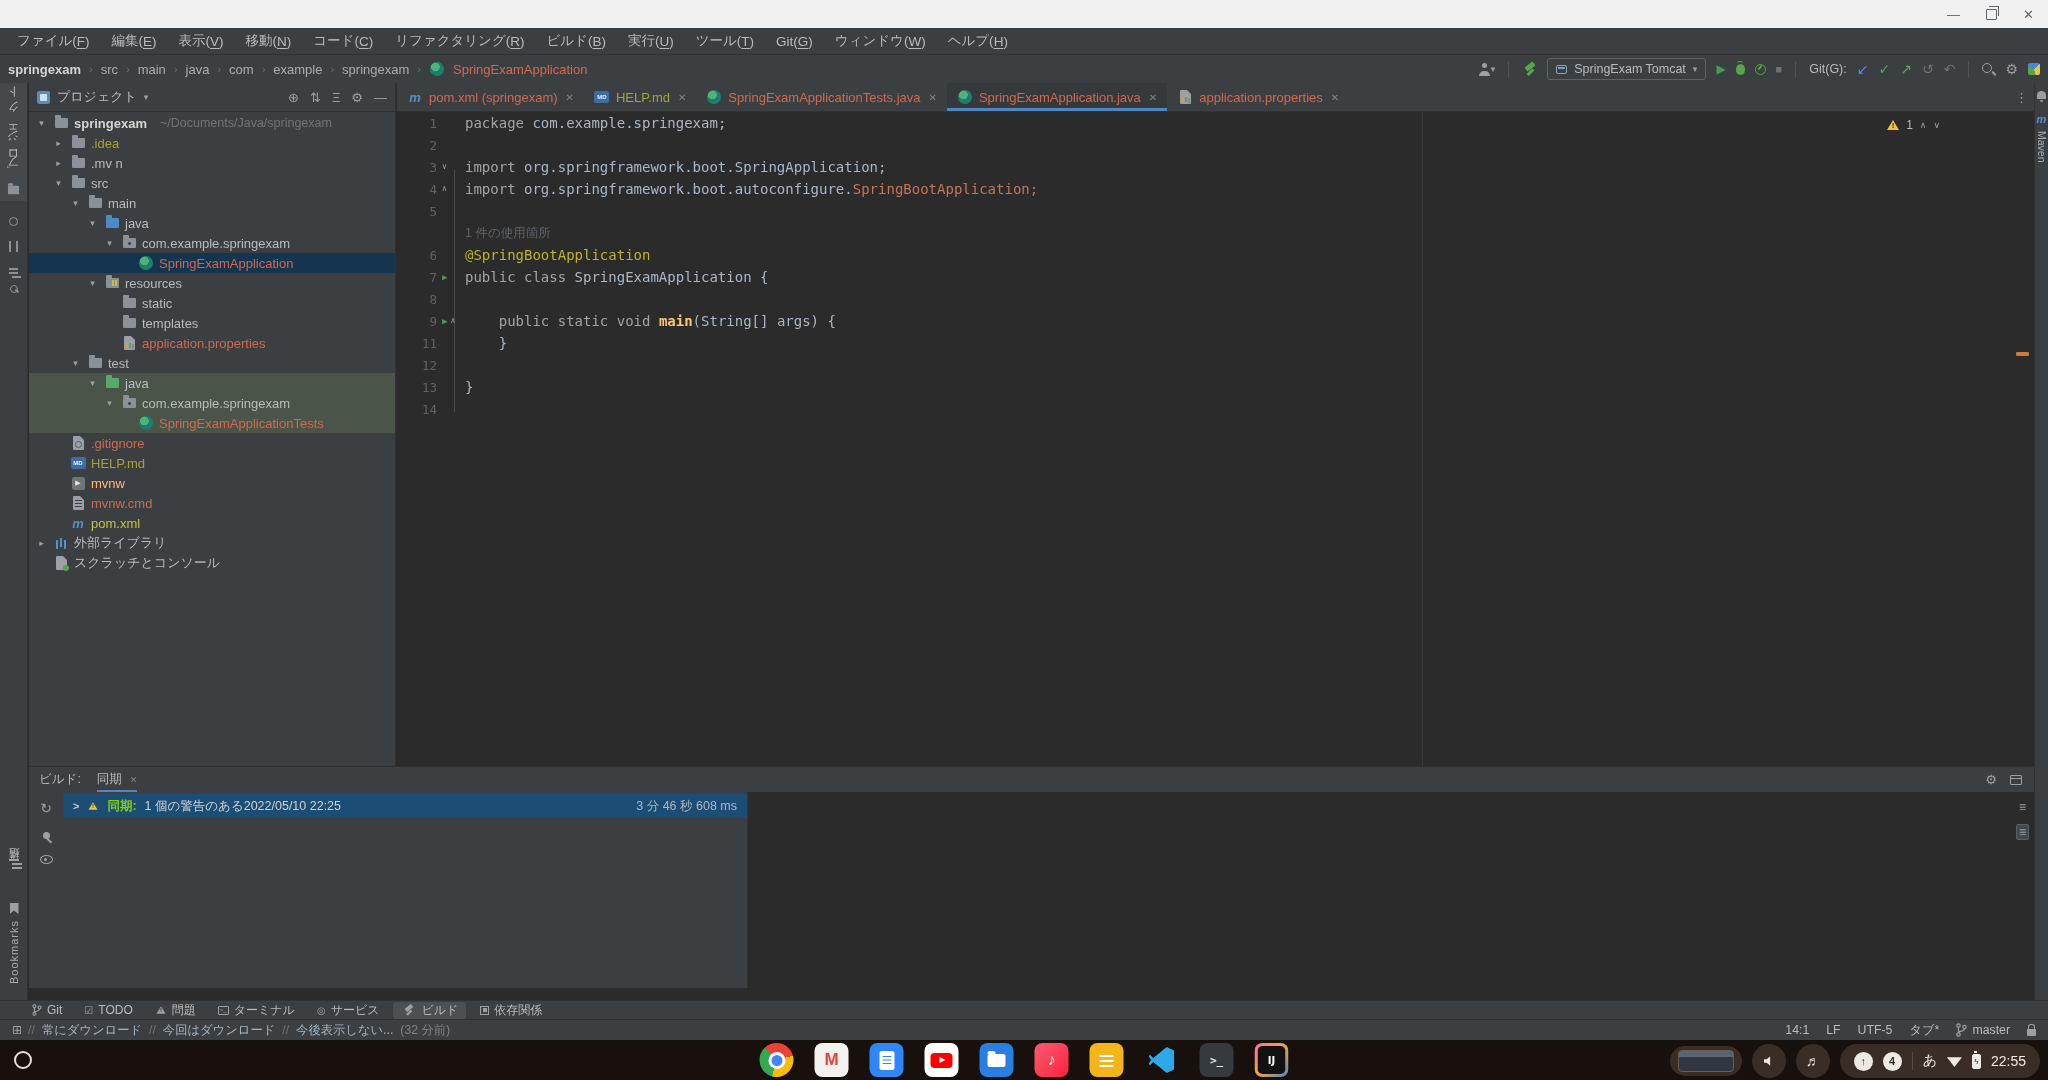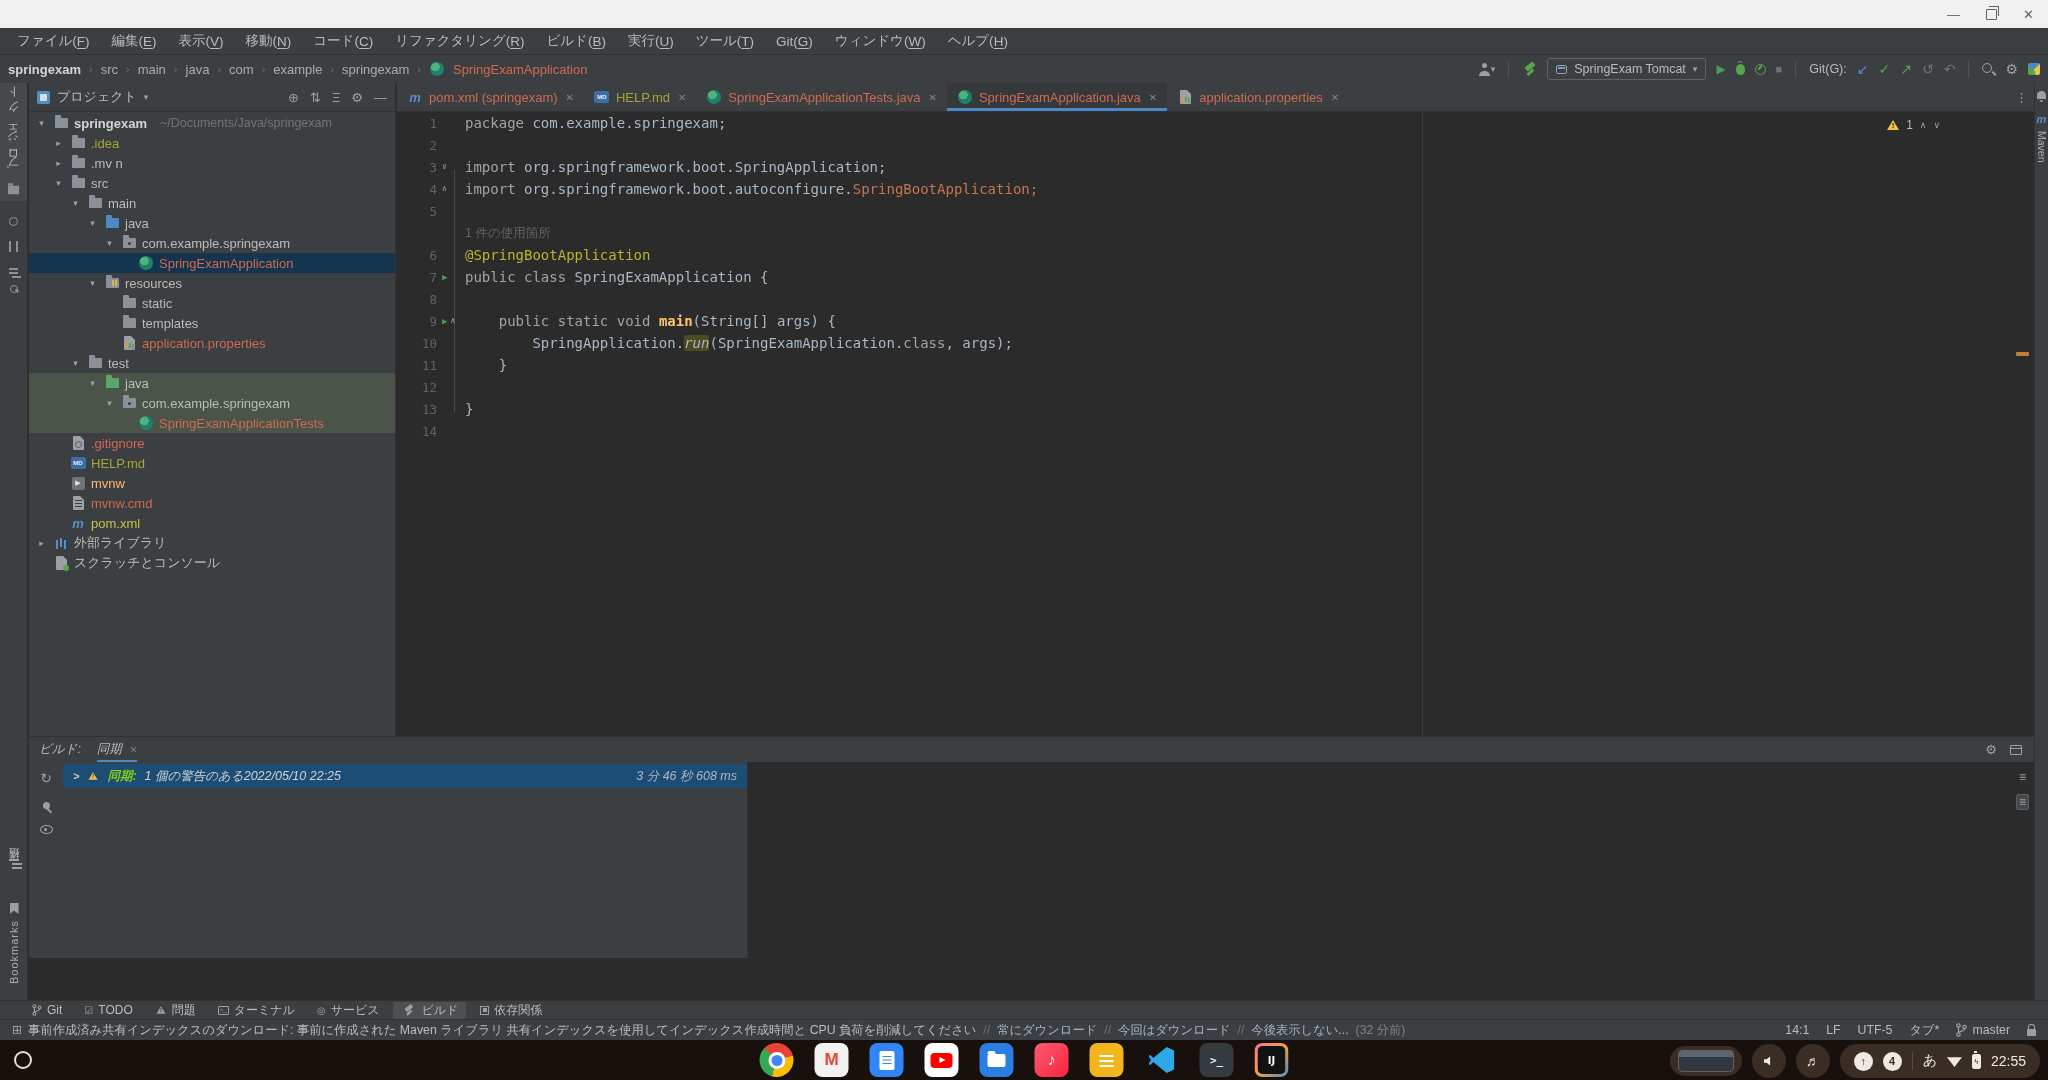--- a/index.html
+++ b/index.html
@@ -126,21 +126,21 @@
   .seg-hl { color:#a9b7c6; font-style:italic; background:#4e4a21; border-radius:2px; }
   .seg-hint { font:12.5px "Liberation Sans","DejaVu Sans",sans-serif; color:#5f6468; }
   .inspections { position:absolute; top:4px; right:88px; display:flex; align-items:center; gap:7px; background:rgba(43,43,43,.92); padding:2px 6px; border-radius:3px; }
   .warn-tri { width:0; height:0; border-left:6px solid transparent; border-right:6px solid transparent; border-bottom:10px solid #f0c24c; position:relative; }
   .warn-tri::after { content:'!'; position:absolute; left:-1.5px; top:1px; font-size:8px; color:#2b2b2b; font-weight:bold; }
   .insp-count { color:#bbbbbb; font-size:12px; }
   .insp-nav { color:#9da0a3; font-size:9px; }
   .scrollmark { position:absolute; right:5px; top:240px; width:13px; height:4px; background:#c77d3a; border-radius:1px; }
 
   
-  .build-panel { position:absolute; left:29px; top:736px; width:2005px; height:222px; background:#3c3f41; border-top:1px solid #323232;font-style:italic; }
+  .build-panel { position:absolute; left:29px; top:766px; width:2005px; height:222px; background:#3c3f41; border-top:1px solid #323232; }
   .b-header { height:25px; display:flex; align-items:center; gap:16px; padding-left:10px; font-size:12.5px; color:#bbbbbb; }
   .b-tab { position:relative; display:flex; align-items:center; gap:6px; height:100%; }
   .b-tab::after { content:''; position:absolute; left:0; right:0; bottom:0; height:2px; background:#4a88c7; }
   .b-tab .tab-close { font-size:9px; }
   .bh-icons { margin-left:auto; display:flex; gap:13px; padding-right:12px; color:#9da0a3; font-size:13px; }
   .layout-ic { width:12px; height:10px; border:1.3px solid #9da0a3; border-radius:1px; position:relative; margin-top:3px; }
   .layout-ic::before { content:''; position:absolute; left:0; right:0; top:2px; height:1.3px; background:#9da0a3; }
   .b-body { position:absolute; top:25px; left:0; right:0; bottom:0; }
   .b-toolbar { position:absolute; left:0; top:0; width:34px; bottom:0; display:flex; flex-direction:column; align-items:center; gap:16px; padding-top:8px; color:#9da0a3; font-size:14px; }
   .pin-ic { width:7px; height:7px; border-radius:50%; background:#9da0a3; position:relative; }
@@ -562,21 +562,20 @@
     <div class="crow"><span class="gnum">1</span><span class="gact"></span><span class="seg-kw">package</span><span class="seg-p"> com.example.springexam;</span></div>
         <div class="crow"><span class="gnum">2</span><span class="gact"></span></div>
         <div class="crow"><span class="gnum">3</span><span class="gact"><span class="foldm">∨</span></span><span class="seg-kw">import</span><span class="seg-p"> org.springframework.boot.SpringApplication;</span></div>
         <div class="crow"><span class="gnum">4</span><span class="gact"><span class="foldm">∧</span></span><span class="seg-kw">import</span><span class="seg-p"> org.springframework.boot.autoconfigure.</span><span class="seg-imp">SpringBootApplication;</span></div>
         <div class="crow"><span class="gnum">5</span><span class="gact"></span></div>
         <div class="crow"><span class="gnum"></span><span class="gact"></span><span class="seg-hint">1 件の使用箇所</span></div>
         <div class="crow"><span class="gnum">6</span><span class="gact"></span><span class="seg-ann">@SpringBootApplication</span></div>
         <div class="crow"><span class="gnum">7</span><span class="gact"><span class="runbtn">▶</span></span><span class="seg-kw">public class</span><span class="seg-p"> SpringExamApplication {</span></div>
         <div class="crow"><span class="gnum">8</span><span class="gact"></span></div>
         <div class="crow"><span class="gnum">9</span><span class="gact"><span class="runbtn">▶</span><span class="foldm">∧</span></span><span class="seg-p">    </span><span class="seg-kw">public static void</span><span class="seg-p"> </span><span class="seg-mth">main</span><span class="seg-p">(String[] args) {</span></div>
-        <div class="crow"><span class="gnum">10</span><span class="gact"></span><span class="seg-p">        SpringApplication.</span><span class="seg-hl">run</span><span class="seg-p">(SpringExamApplication.</span><span class="seg-kw">class</span><span class="seg-p">, args);</span></div>
         <div class="crow"><span class="gnum">11</span><span class="gact"></span><span class="seg-p">    }</span></div>
         <div class="crow"><span class="gnum">12</span><span class="gact"></span></div>
         <div class="crow"><span class="gnum">13</span><span class="gact"></span><span class="seg-p">}</span></div>
         <div class="crow"><span class="gnum">14</span><span class="gact"></span></div>
       </div>
   </div>
 
   <div class="build-panel">
     <div class="b-header">
       <span>ビルド:</span>
@@ -655,21 +654,20 @@
         <span class="tw-ic">
           <span class="dep-ic"></span>
         </span>
         <span>依存関係</span>
       </div>
     </div>
 
   <div class="statusbar">
     <span class="sb-grid">⊞</span>
     <span class="sb-left" id="sbleft">
-        <span>事前作成済み共有インデックスのダウンロード: 事前に作成された Maven ライブラリ 共有インデックスを使用してインデックス作成時間と CPU 負荷を削減してください</span>
         <span class="sb-sep">//</span>
         <span class="sb-link">常にダウンロード</span>
         <span class="sb-sep">//</span>
         <span class="sb-link">今回はダウンロード</span>
         <span class="sb-sep">//</span>
         <span class="sb-link">今後表示しない...</span>
         <span class="sb-dim">(32 分前)</span>
       </span>
     <span class="sb-right">
       <span>14:1</span>

